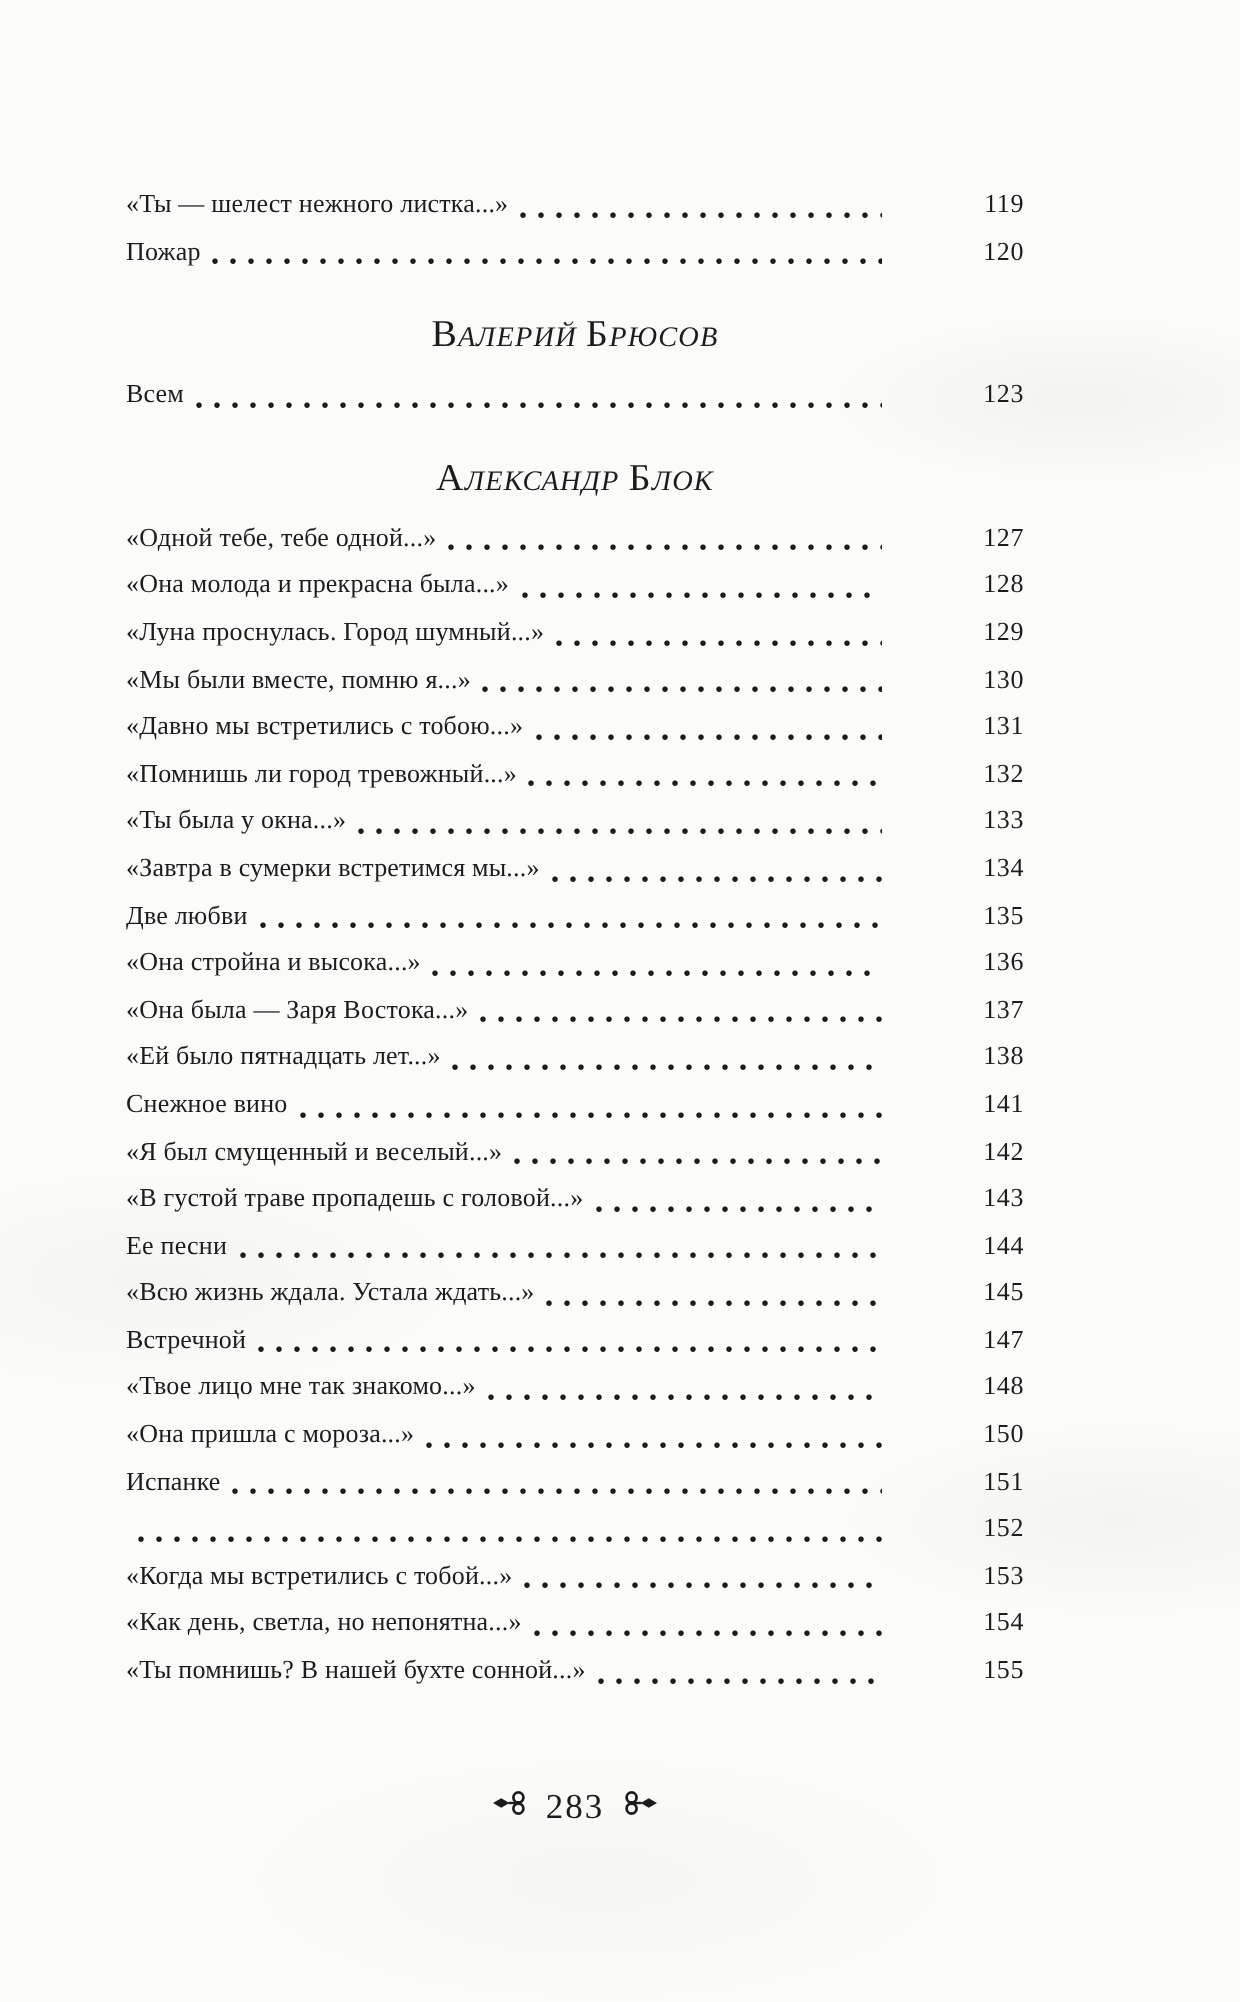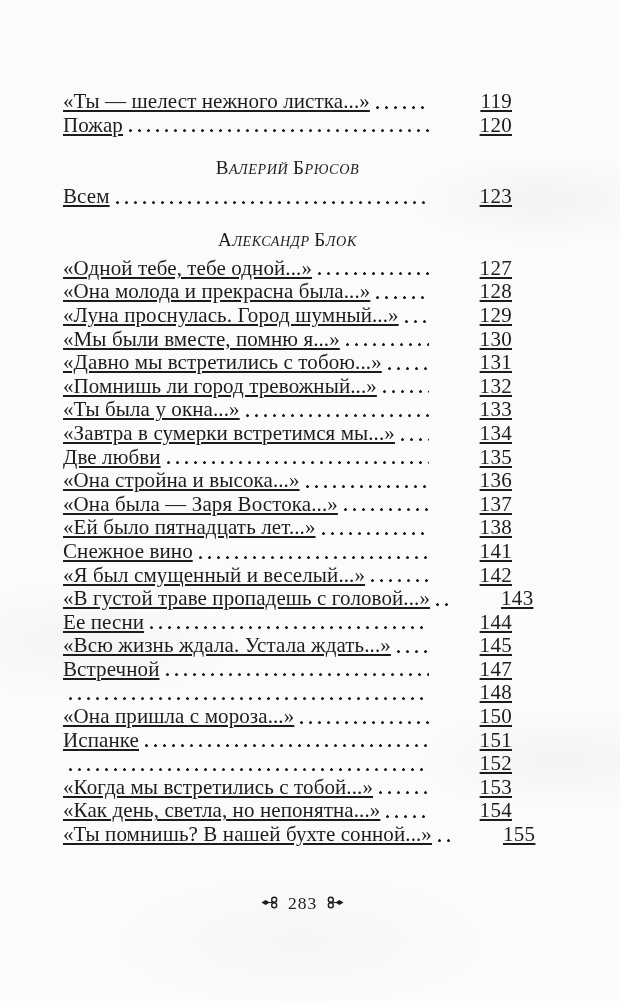--- a/index.html
+++ b/index.html
@@ -22,23 +22,22 @@
   }
   .toc {
     position: absolute;
     left: 63px; top: 90px;
     width: 449px;
   }
   .toc-row {
     display: flex;
     align-items: center;
     line-height: 23.6px;
-    font-size: 21px;
+    font-size: 13px;
     white-space: nowrap;
-    text-decoration: underline;
   }
   .toc-title { flex: 0 0 auto; letter-spacing: 0.1px; }
   .toc-leader {
     flex: 1 1 auto;
     min-width: 14px;
     height: 4px;
     align-self: flex-end;
     margin: 0 5px 4px 6px;
     background-image: radial-gradient(circle at 1.5px 1.6px, #1b1b1b 1.12px, rgba(0,0,0,0) 1.6px);
     background-size: 9px 4px;
@@ -48,21 +47,21 @@
   .toc-heading {
     text-align: center;
     line-height: 20px;
     margin: 21px 0 6px 0;
     letter-spacing: 0.6px;
   }
   .toc-heading .cap  { font-size: 19px; }
   .toc-heading .sc   { font-size: 14.2px; font-style: italic; }
   .footer {
     position: absolute;
-    left: 78px; top: 893px;
+    left: 63px; top: 893px;
     width: 449px;
     display: flex;
     align-items: center;
     justify-content: center;
     gap: 9px;
   }
   .folio { font-size: 17.5px; letter-spacing: 1px; }
   .fleuron { display: inline-block; }
   .fleuron.right svg { transform: scaleX(-1); }
 </style>
@@ -193,20 +192,21 @@
     <span class="toc-page">145</span>
   </div>
 
   <div class="toc-row">
     <span class="toc-title">Встречной</span>
     <span class="toc-leader"></span>
     <span class="toc-page">147</span>
   </div>
 
   <div class="toc-row">
+    <span class="toc-title">«Твое лицо мне так знакомо...»</span>
     <span class="toc-leader"></span>
     <span class="toc-page">148</span>
   </div>
 
   <div class="toc-row">
     <span class="toc-title">«Она пришла с мороза...»</span>
     <span class="toc-leader"></span>
     <span class="toc-page">150</span>
   </div>
 

